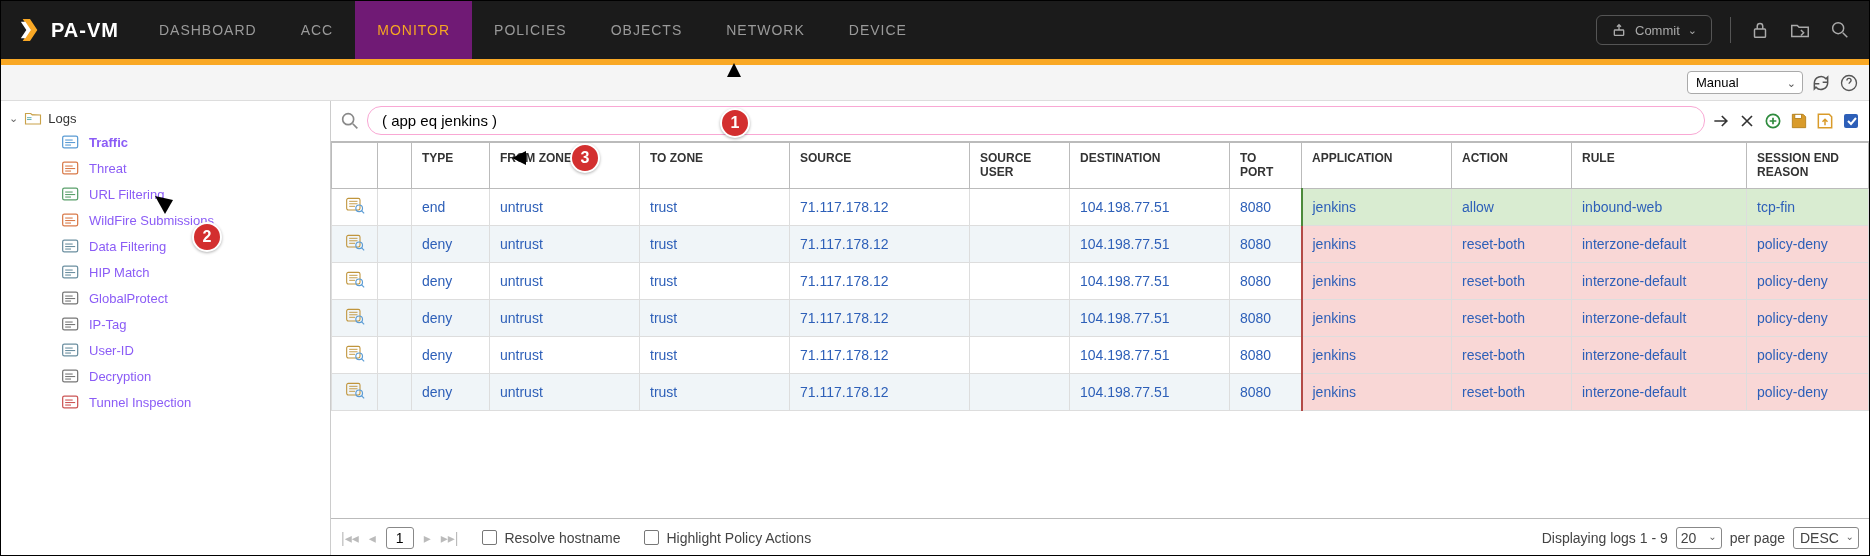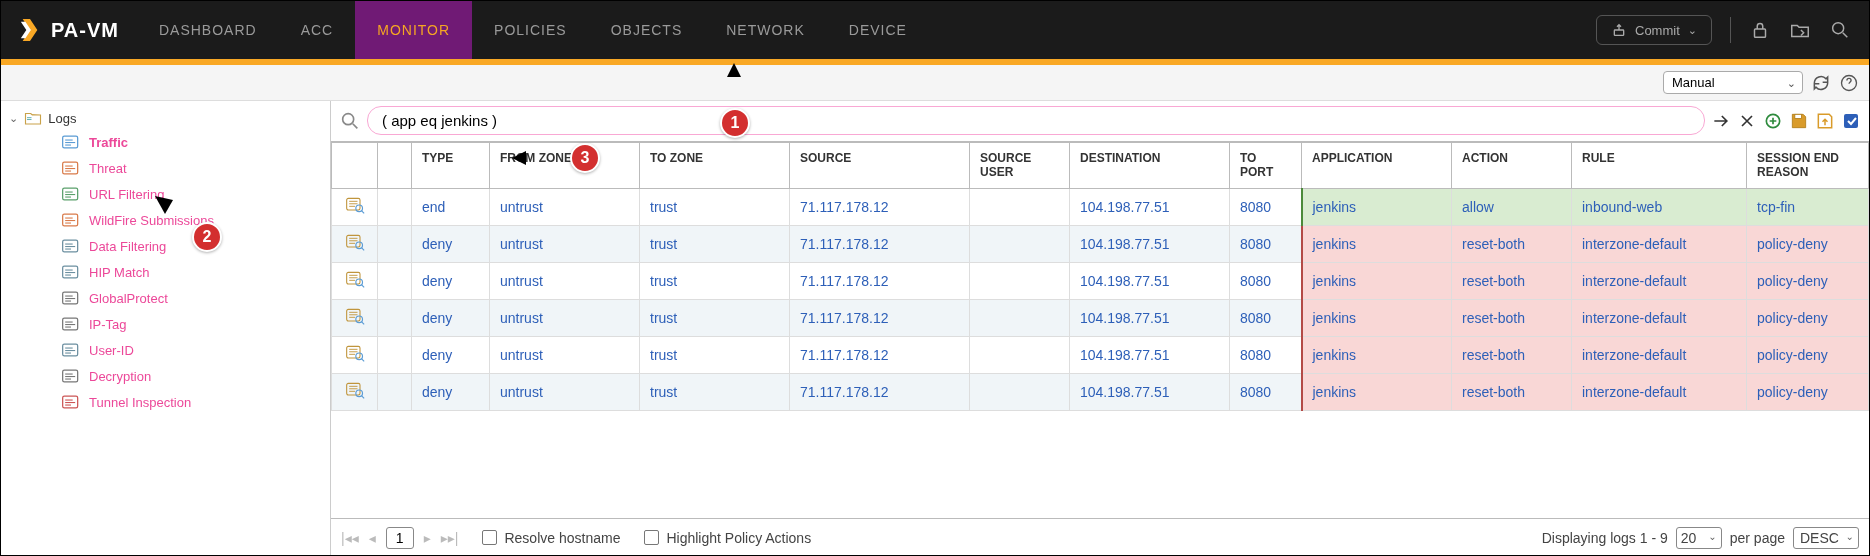--- a/index.html
+++ b/index.html
@@ -16,35 +16,35 @@
 .topright { margin-left: auto; display: flex; align-items: center; padding-right: 18px; gap: 18px; }
 .commit-btn { border: 1px solid #555; border-radius: 6px; padding: 6px 14px; color: #aaa; display: flex; align-items: center; gap: 8px; cursor: pointer; }
 .commit-btn .chev { font-size: 11px; }
 .topicon { color: #aaa; cursor: pointer; display:inline-flex; align-items:center; }
 .topicon svg { width: 22px; height: 22px; stroke: #aaa; fill: none; stroke-width: 1.6; }
 .tr-div { width:1px; height:26px; background:#555; }
 .orange-bar { height: 6px; background: #f9a825; }
 
 
 .secondbar { height: 36px; background: #f5f5f5; border-bottom: 1px solid #ddd; display: flex; align-items: center; justify-content: flex-end; padding-right: 10px; gap: 8px; }
-.manual-select { border: 1px solid #aaa; background: #fff; border-radius: 4px; padding: 3px 25px 3px 8px; font-size: 13px; cursor: pointer; position: relative; width: 140px; }
+.manual-select { border: 1px solid #aaa; background: #fff; border-radius: 4px; padding: 3px 25px 3px 8px; font-size: 13px; cursor: pointer; position: relative; width: 116px; }
 .manual-select .chev { position: absolute; right: 6px; top: 5px; font-size: 11px; color: #555; }
 .sb-icon { cursor: pointer; display:inline-flex; align-items:center; }
 .sb-icon svg { width:20px; height:20px; }
 
 
 .main { display: flex; height: calc(556px - 58px - 6px - 36px - 1px); }
 
 
 .sidebar { width: 330px; border-right: 1px solid #ccc; padding: 6px 4px; overflow: hidden; }
 .tree-root { display: flex; align-items: center; gap: 6px; padding: 3px 4px; color: #333; cursor: pointer; }
 .tree-root .caret { font-size: 11px; color: #666; }
 .tree-root .folder { display:inline-flex; }
 .tree-root .folder svg { width:18px; height:16px; }
-.tree-item { display: flex; align-items: center; gap: 8px; padding: 4px 4px 4px 56px; color: #ec4899; cursor: pointer; position: relative; }
+.tree-item { display: flex; align-items: center; gap: 8px; padding: 4px 4px 4px 56px; color: #8b5cf6; cursor: pointer; position: relative; }
 .tree-item .tricon { display:inline-flex; width:20px; height:18px; }
 .tree-item .tricon svg { width: 20px; height: 18px; }
 .tree-item.active { font-weight: bold; }
 
 
 .content { flex: 1; display: flex; flex-direction: column; overflow: hidden; }
 
 
 .filterrow { display: flex; align-items: center; padding: 5px 8px 6px 8px; gap: 6px; }
 .search-icon { color: #888; display:inline-flex; }

